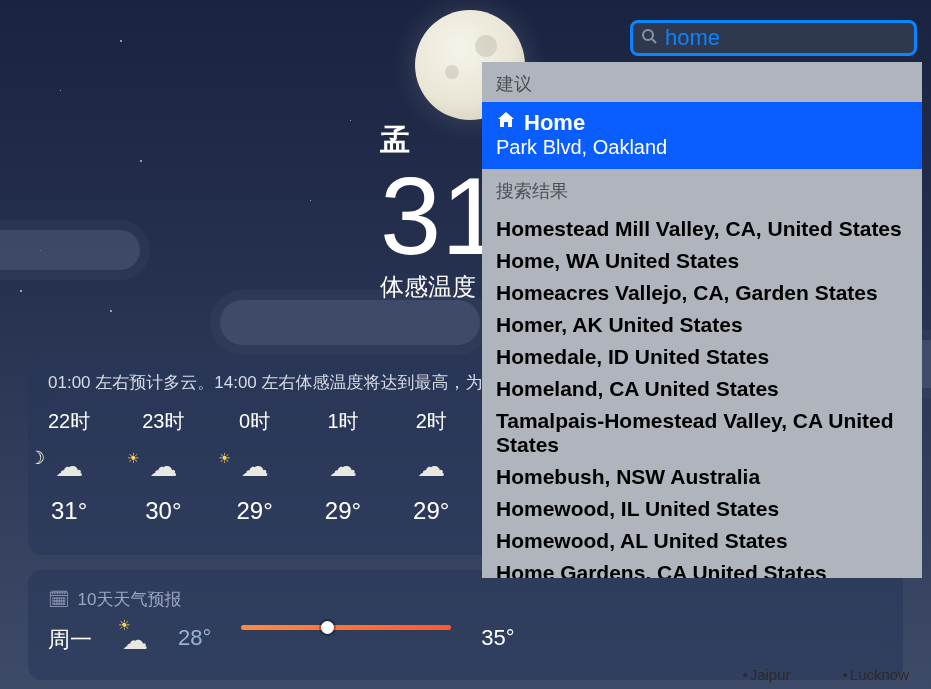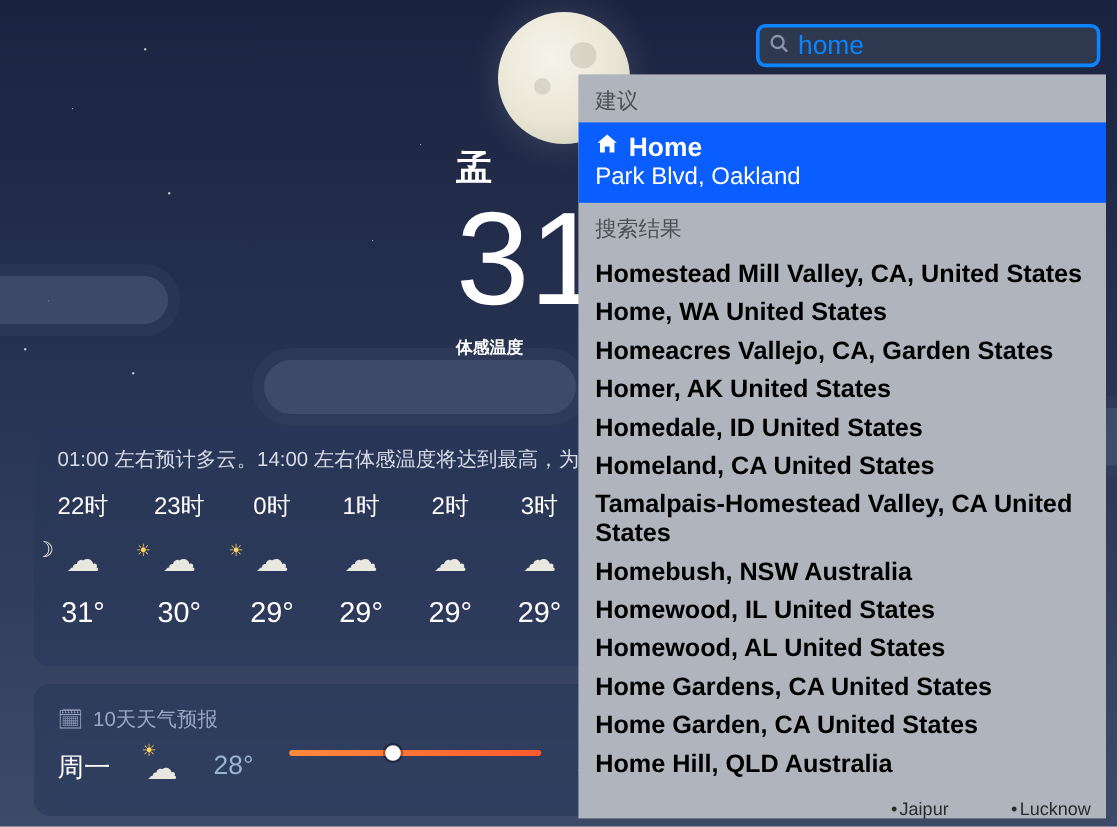--- a/index.html
+++ b/index.html
@@ -31,31 +31,31 @@
 
 .cloud{position:absolute;background:#4e5a78;border-radius:40px;opacity:.6;box-shadow:0 0 0 10px rgba(78,90,120,.25)}
 .c1{width:180px;height:40px;top:230px;left:-40px}
 .c2{width:260px;height:45px;top:300px;left:220px}
 .c3{width:340px;height:48px;top:340px;left:700px}
 
 
 .headline{position:absolute;top:120px;left:380px;color:#fff;text-align:left}
 .headline .loc{font-size:30px;font-weight:600}
 .headline .temp{font-size:110px;font-weight:300;line-height:1}
-.headline .feels{font-size:14px;font-weight:700;margin-top:10px}
+.headline .feels{font-size:24px;font-weight:400;margin-top:0}
 
 
 .card {
   position:absolute; left:28px; right:28px;
   background:rgba(40,55,90,.55); backdrop-filter:blur(10px);
   border-radius:14px; padding:16px 20px;
 }
 .card1{ top:355px; height:200px; }
 .card1 .summary{ font-size:17px; color:#d7dbe6; margin-bottom:14px }
-.hours{ display:flex; gap:38px; }
+.hours{ display:flex; gap:52px; }
 .hour{ display:flex; flex-direction:column; align-items:center; gap:14px; font-size:20px; }
 .hour .ico{ width:34px; height:34px; display:flex; align-items:center; justify-content:center; font-size:28px; }
 .hour .t{ font-size:24px; font-weight:500 }
 
 .card2{ top:570px; height:110px; padding-top:18px }
 .card2 .title{ font-size:17px; color:#9ca7c2; display:flex; align-items:center; gap:8px; margin-bottom:14px }
 .dayrow{ display:flex; align-items:flex-start; gap:30px; font-size:22px }
 .dayrow .bar{ position:relative; width:210px; height:5px; border-radius:3px;
   background:linear-gradient(90deg,#ff8a3d 0%,#ff5a2c 100%); }
 .dayrow .bar .dot{ position:absolute; top:-4px; left:80px; width:13px; height:13px; border-radius:50%;
@@ -68,21 +68,21 @@
   display:flex; align-items:center; padding:0 8px; gap:8px;
 }
 .search .mag{ color:#8a93a8; }
 .search input{
   flex:1; background:transparent; border:0; outline:0; font-size:22px; color:#0a84ff;
   font-weight:500;
 }
 
 
 .panel{
-  position:absolute; top:62px; left:482px; width:440px; height:620px;
+  position:absolute; top:62px; left:482px; width:440px; height:516px;
   background:#afb4bd; color:#1b1b1b; overflow:hidden;
 }
 .section-label{ font-size:18px; color:#4d4f55; padding:10px 14px 6px; font-weight:500 }
 .suggest{
   background:#0a5dff; color:#fff; padding:8px 14px 10px;
 }
 .suggest .l1{ font-size:22px; font-weight:600; display:flex; align-items:center; gap:8px }
 .suggest .l2{ font-size:20px; font-weight:500; margin-top:0 }
 .results{ padding:4px 14px 14px }
 .result{ font-size:21px; font-weight:600; color:#000000; padding:4px 0; cursor:pointer }

